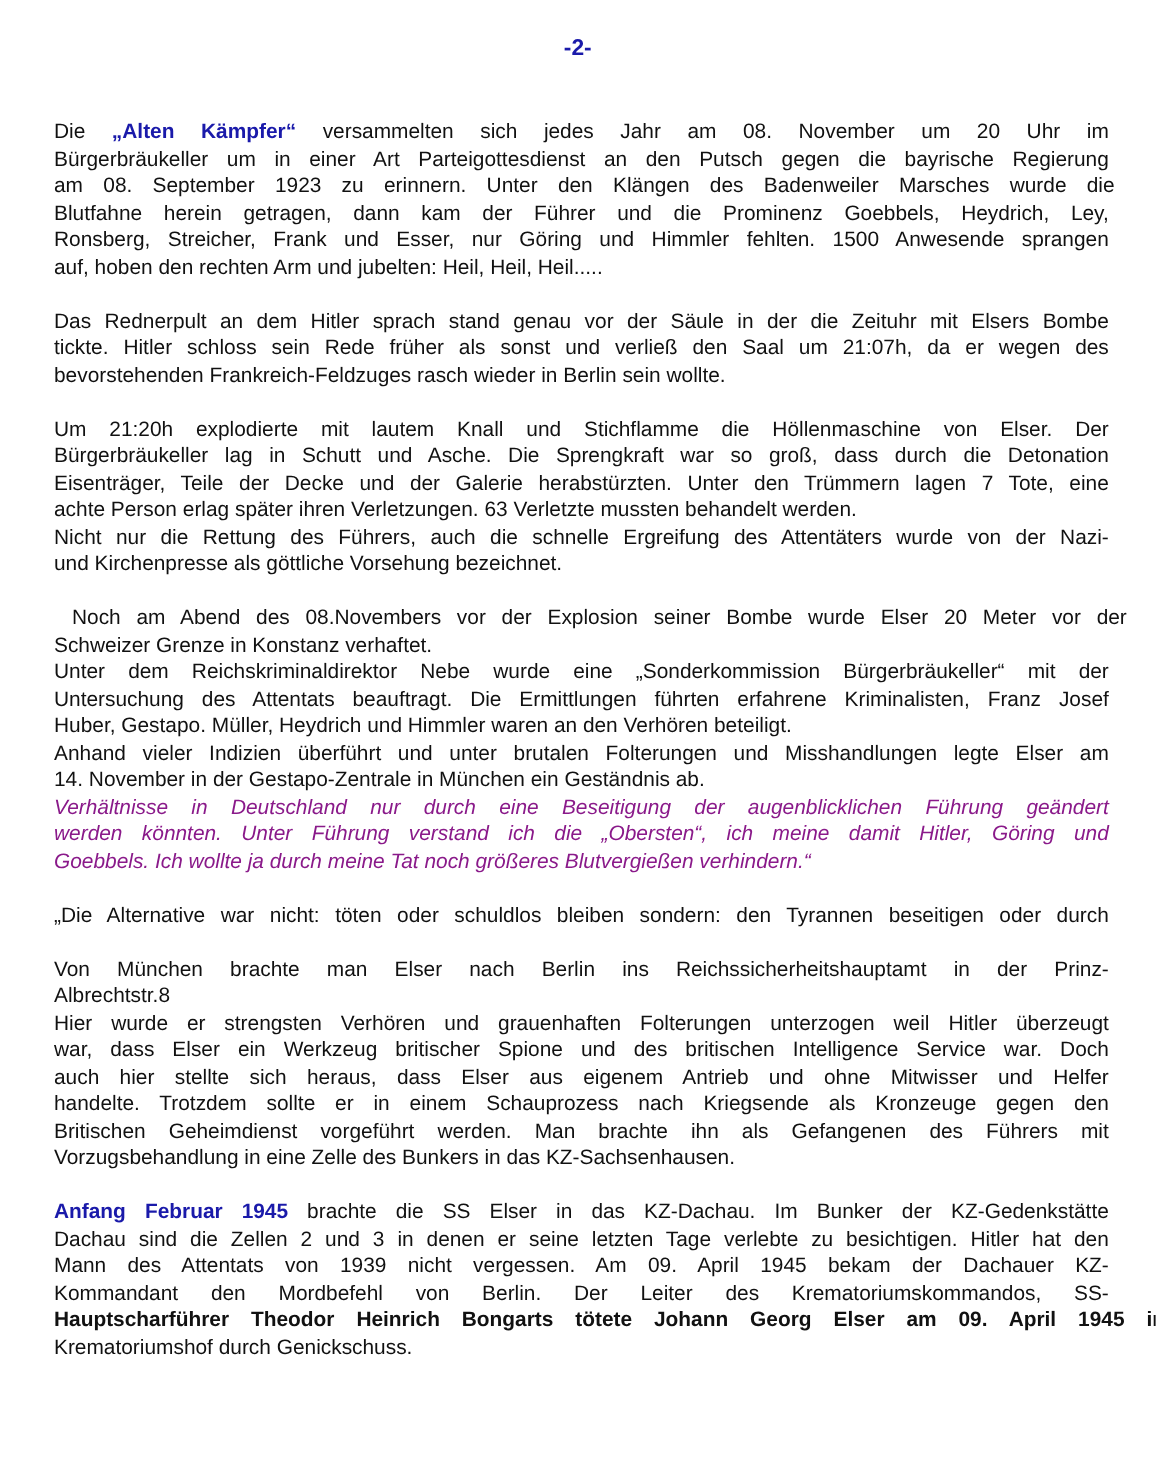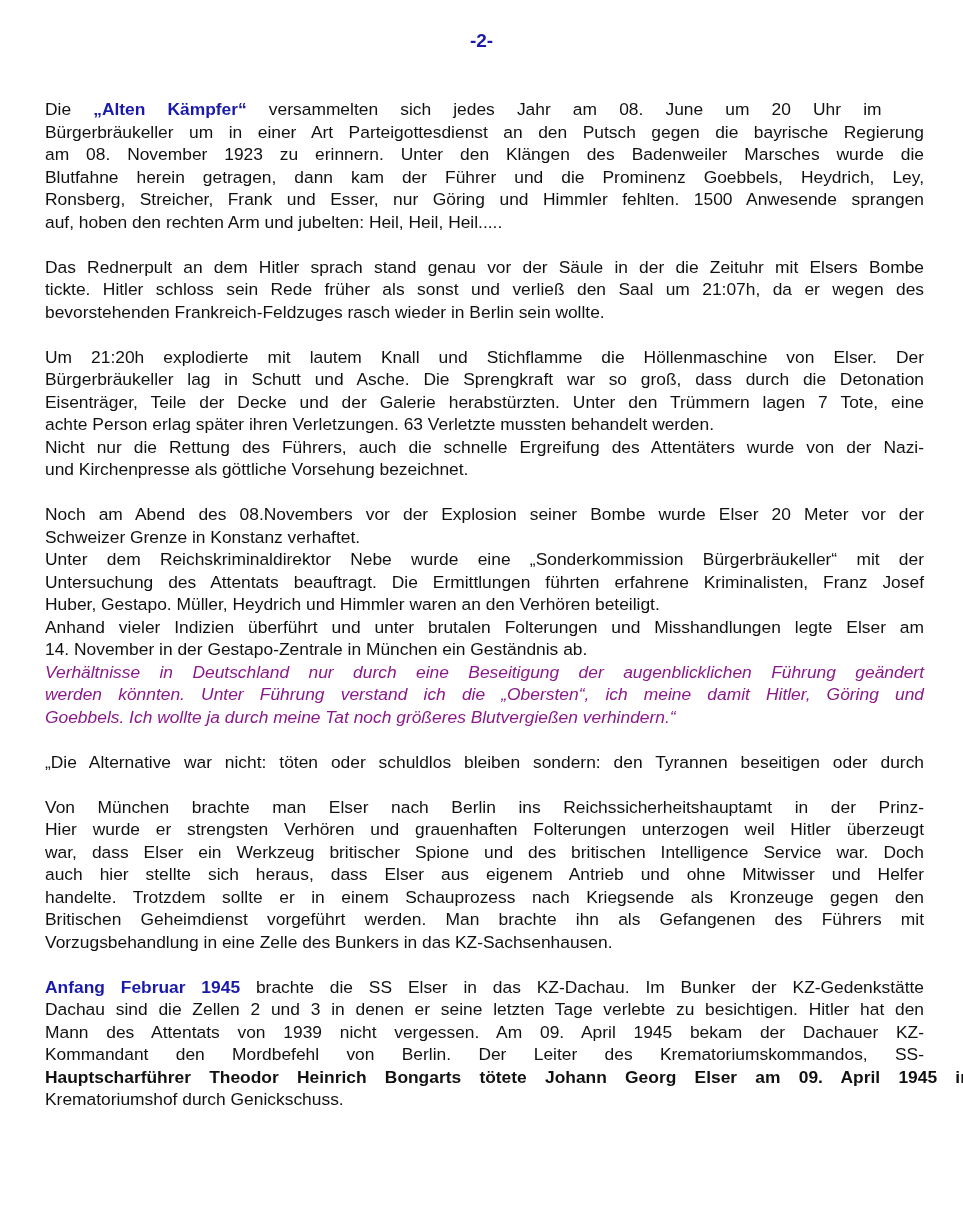--- a/index.html
+++ b/index.html
@@ -14,57 +14,58 @@
   .blue { color: #1a1aaa; font-weight: bold; }
   .purple { color: #8a1a8a; font-style: italic; }
 </style>
 </head>
 <body>
 
 <div class="page-number">-2-</div>
 
 <div class="body" id="doc-body">
     <div class="para">
-      <span class="line" style="display: block; text-align-last: auto; text-align: left;"><span style="white-space: nowrap; word-spacing: 17.2837px;"><span>Die </span><span class="blue">„Alten Kämpfer“</span><span> versammelten sich jedes Jahr am 08. June um 20 Uhr im</span></span></span>
+      <span class="line" style="display: block; text-align-last: auto; text-align: left;"><span style="white-space: nowrap; word-spacing: 17.2837px;"><span>Die </span><span class="blue">„Alten Kämpfer“</span><span> versammelten sich jedes Jahr am 08. November um 20 Uhr im</span></span></span>
       <span class="line" style="display: block; text-align-last: auto; text-align: left;"><span style="white-space: nowrap; word-spacing: 10.6536px;"><span>Bürgerbräukeller um in einer Art Parteigottesdienst an den Putsch gegen die bayrische Regierung</span></span></span>
-      <span class="line" style="display: block; text-align-last: auto; text-align: left;"><span style="white-space: nowrap; word-spacing: 12.0673px;"><span>am 08. November 1923 zu erinnern. Unter den Klängen des Badenweiler Marsches wurde die</span></span></span>
+      <span class="line" style="display: block; text-align-last: auto; text-align: left;"><span style="white-space: nowrap; word-spacing: 12.0673px;"><span>am 08. September 1923 zu erinnern. Unter den Klängen des Badenweiler Marsches wurde die</span></span></span>
       <span class="line" style="display: block; text-align-last: auto; text-align: left;"><span style="white-space: nowrap; word-spacing: 13.1784px;"><span>Blutfahne herein getragen, dann kam der Führer und die Prominenz Goebbels, Heydrich, Ley,</span></span></span>
       <span class="line" style="display: block; text-align-last: auto; text-align: left;"><span style="white-space: nowrap; word-spacing: 9.6901px;"><span>Ronsberg, Streicher, Frank und Esser, nur Göring und Himmler fehlten. 1500 Anwesende sprangen</span></span></span>
       <span class="line last"><span>auf, hoben den rechten Arm und jubelten: Heil, Heil, Heil.....</span></span>
     </div>
     <div class="para">
       <span class="line" style="display: block; text-align-last: auto; text-align: left;"><span style="white-space: nowrap; word-spacing: 6.33088px;"><span>Das Rednerpult an dem Hitler sprach stand genau vor der Säule in der die Zeituhr mit Elsers Bombe</span></span></span>
       <span class="line" style="display: block; text-align-last: auto; text-align: left;"><span style="white-space: nowrap; word-spacing: 7.58088px;"><span>tickte. Hitler schloss sein Rede früher als sonst und verließ den Saal um 21:07h, da er wegen des</span></span></span>
       <span class="line last"><span>bevorstehenden Frankreich-Feldzuges rasch wieder in Berlin sein wollte.</span></span>
     </div>
     <div class="para">
       <span class="line" style="display: block; text-align-last: auto; text-align: left;"><span style="white-space: nowrap; word-spacing: 14.2057px;"><span>Um 21:20h explodierte mit lautem Knall und Stichflamme die Höllenmaschine von Elser. Der</span></span></span>
       <span class="line" style="display: block; text-align-last: auto; text-align: left;"><span style="white-space: nowrap; word-spacing: 8.92746px; margin-top: 36px;"><span>Bürgerbräukeller lag in Schutt und Asche. Die Sprengkraft war so groß, dass durch die Detonation</span></span></span>
       <span class="line" style="display: block; text-align-last: auto; text-align: left;"><span style="white-space: nowrap; word-spacing: 8.14397px;"><span>Eisenträger, Teile der Decke und der Galerie herabstürzten. Unter den Trümmern lagen 7 Tote, eine</span></span></span>
       <span class="line last"><span>achte Person erlag später ihren Verletzungen. 63 Verletzte mussten behandelt werden.</span></span>
       <span class="line" style="display: block; text-align-last: auto; text-align: left;"><span style="white-space: nowrap; word-spacing: 7.17292px;"><span>Nicht nur die Rettung des Führers, auch die schnelle Ergreifung des Attentäters wurde von der Nazi-</span></span></span>
       <span class="line last"><span>und Kirchenpresse als göttliche Vorsehung bezeichnet.</span></span>
     </div>
     <div class="para">
-      <span class="line" style="display: block; text-align-last: auto; text-align: left;"><span style="white-space: nowrap; word-spacing: 8.27083px;"><span>Noch am Abend des 08.Novembers vor der Explosion seiner Bombe wurde Elser 20 Meter vor der</span></span></span>
+      <span class="line" style="display: block; text-align-last: auto; text-align: left;"><span style="white-space: nowrap; word-spacing: 8.27083px; margin-left: 15px;"><span>Noch am Abend des 08.Novembers vor der Explosion seiner Bombe wurde Elser 20 Meter vor der</span></span></span>
       <span class="line last"><span>Schweizer Grenze in Konstanz verhaftet.</span></span>
       <span class="line" style="display: block; text-align-last: auto; text-align: left;"><span style="white-space: nowrap; word-spacing: 14.4375px;"><span>Unter dem Reichskriminaldirektor Nebe wurde eine „Sonderkommission Bürgerbräukeller“ mit der</span></span></span>
       <span class="line" style="display: block; text-align-last: auto; text-align: left;"><span style="white-space: nowrap; word-spacing: 10.0828px;"><span>Untersuchung des Attentats beauftragt. Die Ermittlungen führten erfahrene Kriminalisten, Franz Josef</span></span></span>
       <span class="line last"><span>Huber, Gestapo. Müller, Heydrich und Himmler waren an den Verhören beteiligt.</span></span>
       <span class="line" style="display: block; text-align-last: auto; text-align: left;"><span style="white-space: nowrap; word-spacing: 9.04036px;"><span>Anhand vieler Indizien überführt und unter brutalen Folterungen und Misshandlungen legte Elser am</span></span></span>
       <span class="line last"><span>14. November in der Gestapo-Zentrale in München ein Geständnis ab.</span></span>
       <span class="line" style="display: block; text-align-last: auto; text-align: left;"><span style="white-space: nowrap; word-spacing: 14.5859px; margin-top: 28px;"><span class="purple">Verhältnisse in Deutschland nur durch eine Beseitigung der augenblicklichen Führung geändert</span></span></span>
       <span class="line" style="display: block; text-align-last: auto; text-align: left;"><span style="white-space: nowrap; word-spacing: 11.3269px;"><span class="purple">werden könnten. Unter Führung verstand ich die „Obersten“, ich meine damit Hitler, Göring und</span></span></span>
       <span class="line last"><span class="purple">Goebbels. Ich wollte ja durch meine Tat noch größeres Blutvergießen verhindern.“</span></span>
     </div>
     <div class="para">
       <span class="line" style="display: block; text-align-last: auto; text-align: left;"><span style="white-space: nowrap; word-spacing: 8.07332px;"><span>„Die Alternative war nicht: töten oder schuldlos bleiben sondern: den Tyrannen beseitigen oder durch</span></span></span>
     </div>
     <div class="para">
       <span class="line" style="display: block; text-align-last: auto; text-align: left;"><span style="white-space: nowrap; word-spacing: 17.7812px;"><span>Von München brachte man Elser nach Berlin ins Reichssicherheitshauptamt in der Prinz-</span></span></span>
+      <span class="line last"><span>Albrechtstr.8</span></span>
       <span class="line" style="display: block; text-align-last: auto; text-align: left;"><span style="white-space: nowrap; word-spacing: 10.919px;"><span>Hier wurde er strengsten Verhören und grauenhaften Folterungen unterzogen weil Hitler überzeugt</span></span></span>
       <span class="line" style="display: block; text-align-last: auto; text-align: left;"><span style="white-space: nowrap; word-spacing: 10.1623px;"><span>war, dass Elser ein Werkzeug britischer Spione und des britischen Intelligence Service war. Doch</span></span></span>
       <span class="line" style="display: block; text-align-last: auto; text-align: left;"><span style="white-space: nowrap; word-spacing: 12.1049px;"><span>auch hier stellte sich heraus, dass Elser aus eigenem Antrieb und ohne Mitwisser und Helfer</span></span></span>
       <span class="line" style="display: block; text-align-last: auto; text-align: left;"><span style="white-space: nowrap; word-spacing: 11.6992px;"><span>handelte. Trotzdem sollte er in einem Schauprozess nach Kriegsende als Kronzeuge gegen den</span></span></span>
       <span class="line" style="display: block; text-align-last: auto; text-align: left;"><span style="white-space: nowrap; word-spacing: 14.3523px;"><span>Britischen Geheimdienst vorgeführt werden. Man brachte ihn als Gefangenen des Führers mit</span></span></span>
       <span class="line last"><span>Vorzugsbehandlung in eine Zelle des Bunkers in das KZ-Sachsenhausen.</span></span>
     </div>
     <div class="para">
       <span class="line" style="display: block; text-align-last: auto; text-align: left;"><span style="white-space: nowrap; word-spacing: 11.0337px;"><span class="blue">Anfang Februar 1945</span><span> brachte die SS Elser in das KZ-Dachau. Im Bunker der KZ-Gedenkstätte</span></span></span>
       <span class="line" style="display: block; text-align-last: auto; text-align: left;"><span style="white-space: nowrap; word-spacing: 5.93663px;"><span>Dachau sind die Zellen 2 und 3 in denen er seine letzten Tage verlebte zu besichtigen. Hitler hat den</span></span></span>

